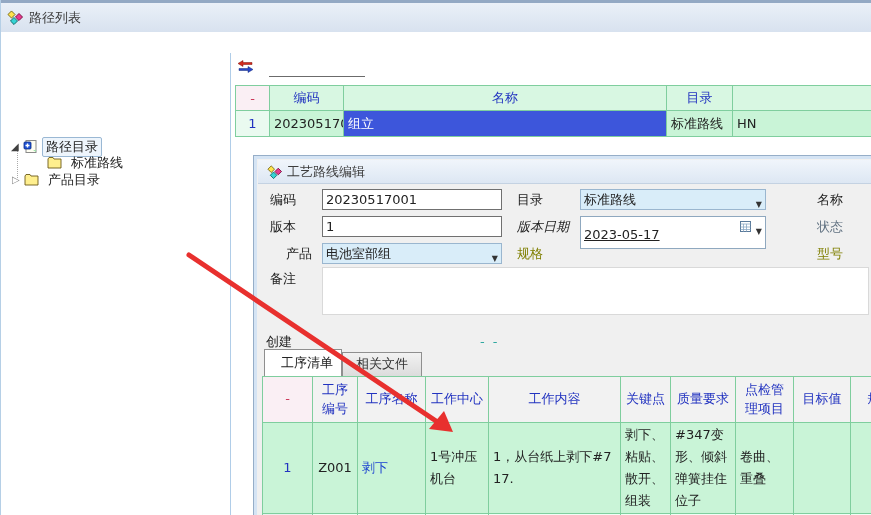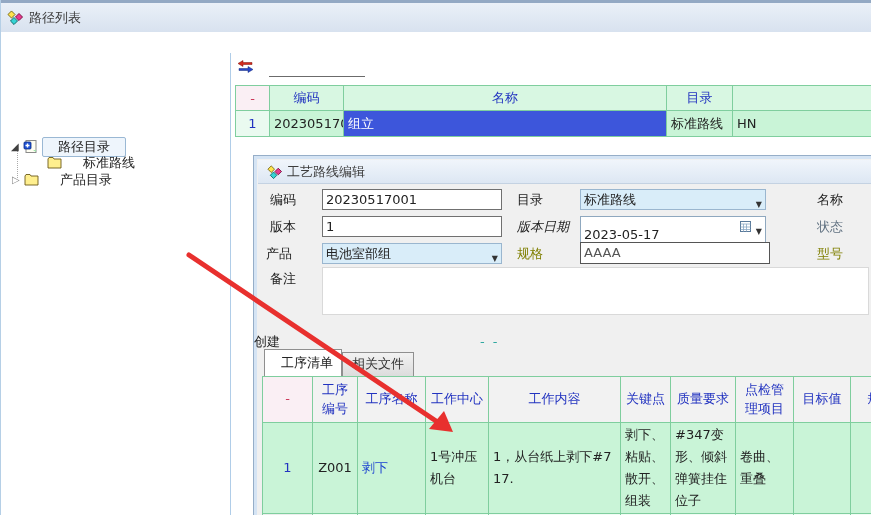--- a/index.html
+++ b/index.html
@@ -16,21 +16,21 @@
   .titlebar .t-label{margin-left:6px;font-size:13px;}
   .toolbar{position:absolute;left:0;top:26px;width:871px;height:27px;
     background:linear-gradient(#fbfcfe,#f1f4f9);border-bottom:1px solid #d5dde8;}
   .menu-item{position:absolute;top:6px;color:#0a1fb0;text-decoration:underline;font-size:13px;cursor:default;white-space:nowrap;}
   .menu-plain{text-decoration:none;}
   
   .sidebar{position:absolute;left:0;top:53px;width:230px;height:462px;background:#fff;border-right:1px solid #b0cde8;}
   .tree-row{position:absolute;height:17px;display:flex;align-items:center;white-space:nowrap;font-size:13px;}
   .expander-open{color:#404040;font-size:10px;width:12px;display:inline-block;}
   .expander-closed{color:#8a8a8a;font-size:10px;width:12px;display:inline-block;}
-  .node-label{padding:0 15px;}
+  .node-label{padding:0 3px;}
   .node-label.selected{border:1px solid #9ab8d4;background:#eef5fc;border-radius:2px;}
   .tree-dots{position:absolute;left:16px;top:93px;height:32px;border-left:1px dotted #aaa;width:0;}
   
   table{border-collapse:collapse;table-layout:fixed;}
   .otable{position:absolute;left:234px;top:85px;width:647px;}
   .otable th,.otable td{border:1px solid #7fce9e;overflow:hidden;white-space:nowrap;padding:0 4px;}
   .otable th{height:25px;background:#d8f7e2;color:#2233c0;font-weight:normal;font-size:13px;}
   .otable th.dash{background:#faeff4;color:#cc3a5a;}
   .otable td{height:26px;background:#c9f4d7;font-size:13px;}
   .otable td.numcell{background:#eafaf0;color:#2233c0;text-align:center;}
@@ -47,21 +47,21 @@
   .dlg-title span{margin-left:5px;}
   .fld-label{position:absolute;height:21px;line-height:21px;color:#222;font-size:13px;white-space:nowrap;}
   .fld-label.olive{color:#7f7f00;}
   .fld-label.dim{color:#5f7080;}
   .txt-input{position:absolute;height:21px;background:#fff;border:1px solid #707070;
     font-size:13px;line-height:19px;padding:0 3px;white-space:nowrap;overflow:hidden;}
   .combo{position:absolute;height:21px;background:#d9edf9;border:1px solid #9ab6cf;
     font-size:13px;line-height:19px;padding:0 18px 0 3px;white-space:nowrap;overflow:hidden;}
   .combo .dd-arrow,.datebox .dd-arrow{position:absolute;right:3px;top:5px;font-size:8px;color:#333;}
   .datebox{position:absolute;height:33px;background:#fff;border:1px solid #8fa8bf;
-    font-size:13px;line-height:19px;padding:8px 34px 0 3px;white-space:nowrap;overflow:hidden;}
+    font-size:13px;line-height:19px;padding:8px 34px 0 3px;white-space:nowrap;overflow:hidden;text-decoration:underline;}
   .datebox .cal-ico{position:absolute;right:14px;top:4px;}
   .remark-box{position:absolute;background:#fff;border:1px solid #d9d9d9;}
   .created-val{color:#2fa8a0;letter-spacing:2px;}
   
   .tab{position:absolute;border:1px solid #8f8f8f;border-bottom:none;text-align:center;
     font-size:13px;white-space:nowrap;overflow:hidden;}
   .tab.active{background:#fff;height:27px;line-height:25px;z-index:2;}
   .tab.inactive{background:linear-gradient(#f2f2f2,#dcdcdc);height:24px;line-height:22px;top:196px;z-index:1;color:#333;}
   
   .itable{position:absolute;left:8px;top:220px;width:648px;background:#fff;}
@@ -191,37 +191,36 @@
       <span class="cal-ico icon">
         <svg width="11" height="11" viewBox="0 0 11 11">
           <rect x="0.5" y="0.5" width="10" height="10" fill="#fff" stroke="#5a7a9a"></rect>
           <path d="M0.5 3h10M3.5 3v7.5M6.5 3v7.5M0.5 6h10M0.5 8.5h10" stroke="#8aa8c4" stroke-width="0.8"></path>
         </svg>
       </span>
       <span class="dd-arrow">▼</span>
     </div>
     <span class="fld-label dim" style="left:563px;top:60px;">状态</span>
 
-    <span class="fld-label" style="left:12px;top:87px;">产品</span>
+    <span class="fld-label" style="left:32px;top:87px;">产品</span>
     <div class="combo" style="left:68px;top:87px;width:180px;">
       <span>电池室部组</span>
       <span class="dd-arrow">▼</span>
     </div>
     <span class="fld-label olive" style="left:263px;top:87px;">规格</span>
-    <div class="txt-input" style="left:326px;top:86px;width:190px;height:22px;border-color:#555;color:#555;">AAAA</div>
     <span class="fld-label olive" style="left:563px;top:87px;">型号</span>
 
     <span class="fld-label" style="left:16px;top:112px;">备注</span>
     <div class="remark-box" style="left:68px;top:111px;width:547px;height:48px;"></div>
 
-    <span class="fld-label" style="left:0;top:175px;">创建</span>
+    <span class="fld-label" style="left:12px;top:175px;">创建</span>
     <span class="fld-label created-val" style="left:226px;top:175px;">- -</span>
 
     <div class="tab active" style="left:10px;top:193px;width:78px;padding-left:8px;">工序清单</div>
-    <div class="tab inactive" style="left:88px;width:72px;">相关文件</div>
+    <div class="tab inactive" style="left:88px;width:80px;">相关文件</div>
 
     <table class="itable">
       <colgroup>
         <col style="width:50px">
           <col style="width:45px">
           <col style="width:68px">
           <col style="width:63px">
         <col style="width:132px">
           <col style="width:50px">
           <col style="width:65px">

